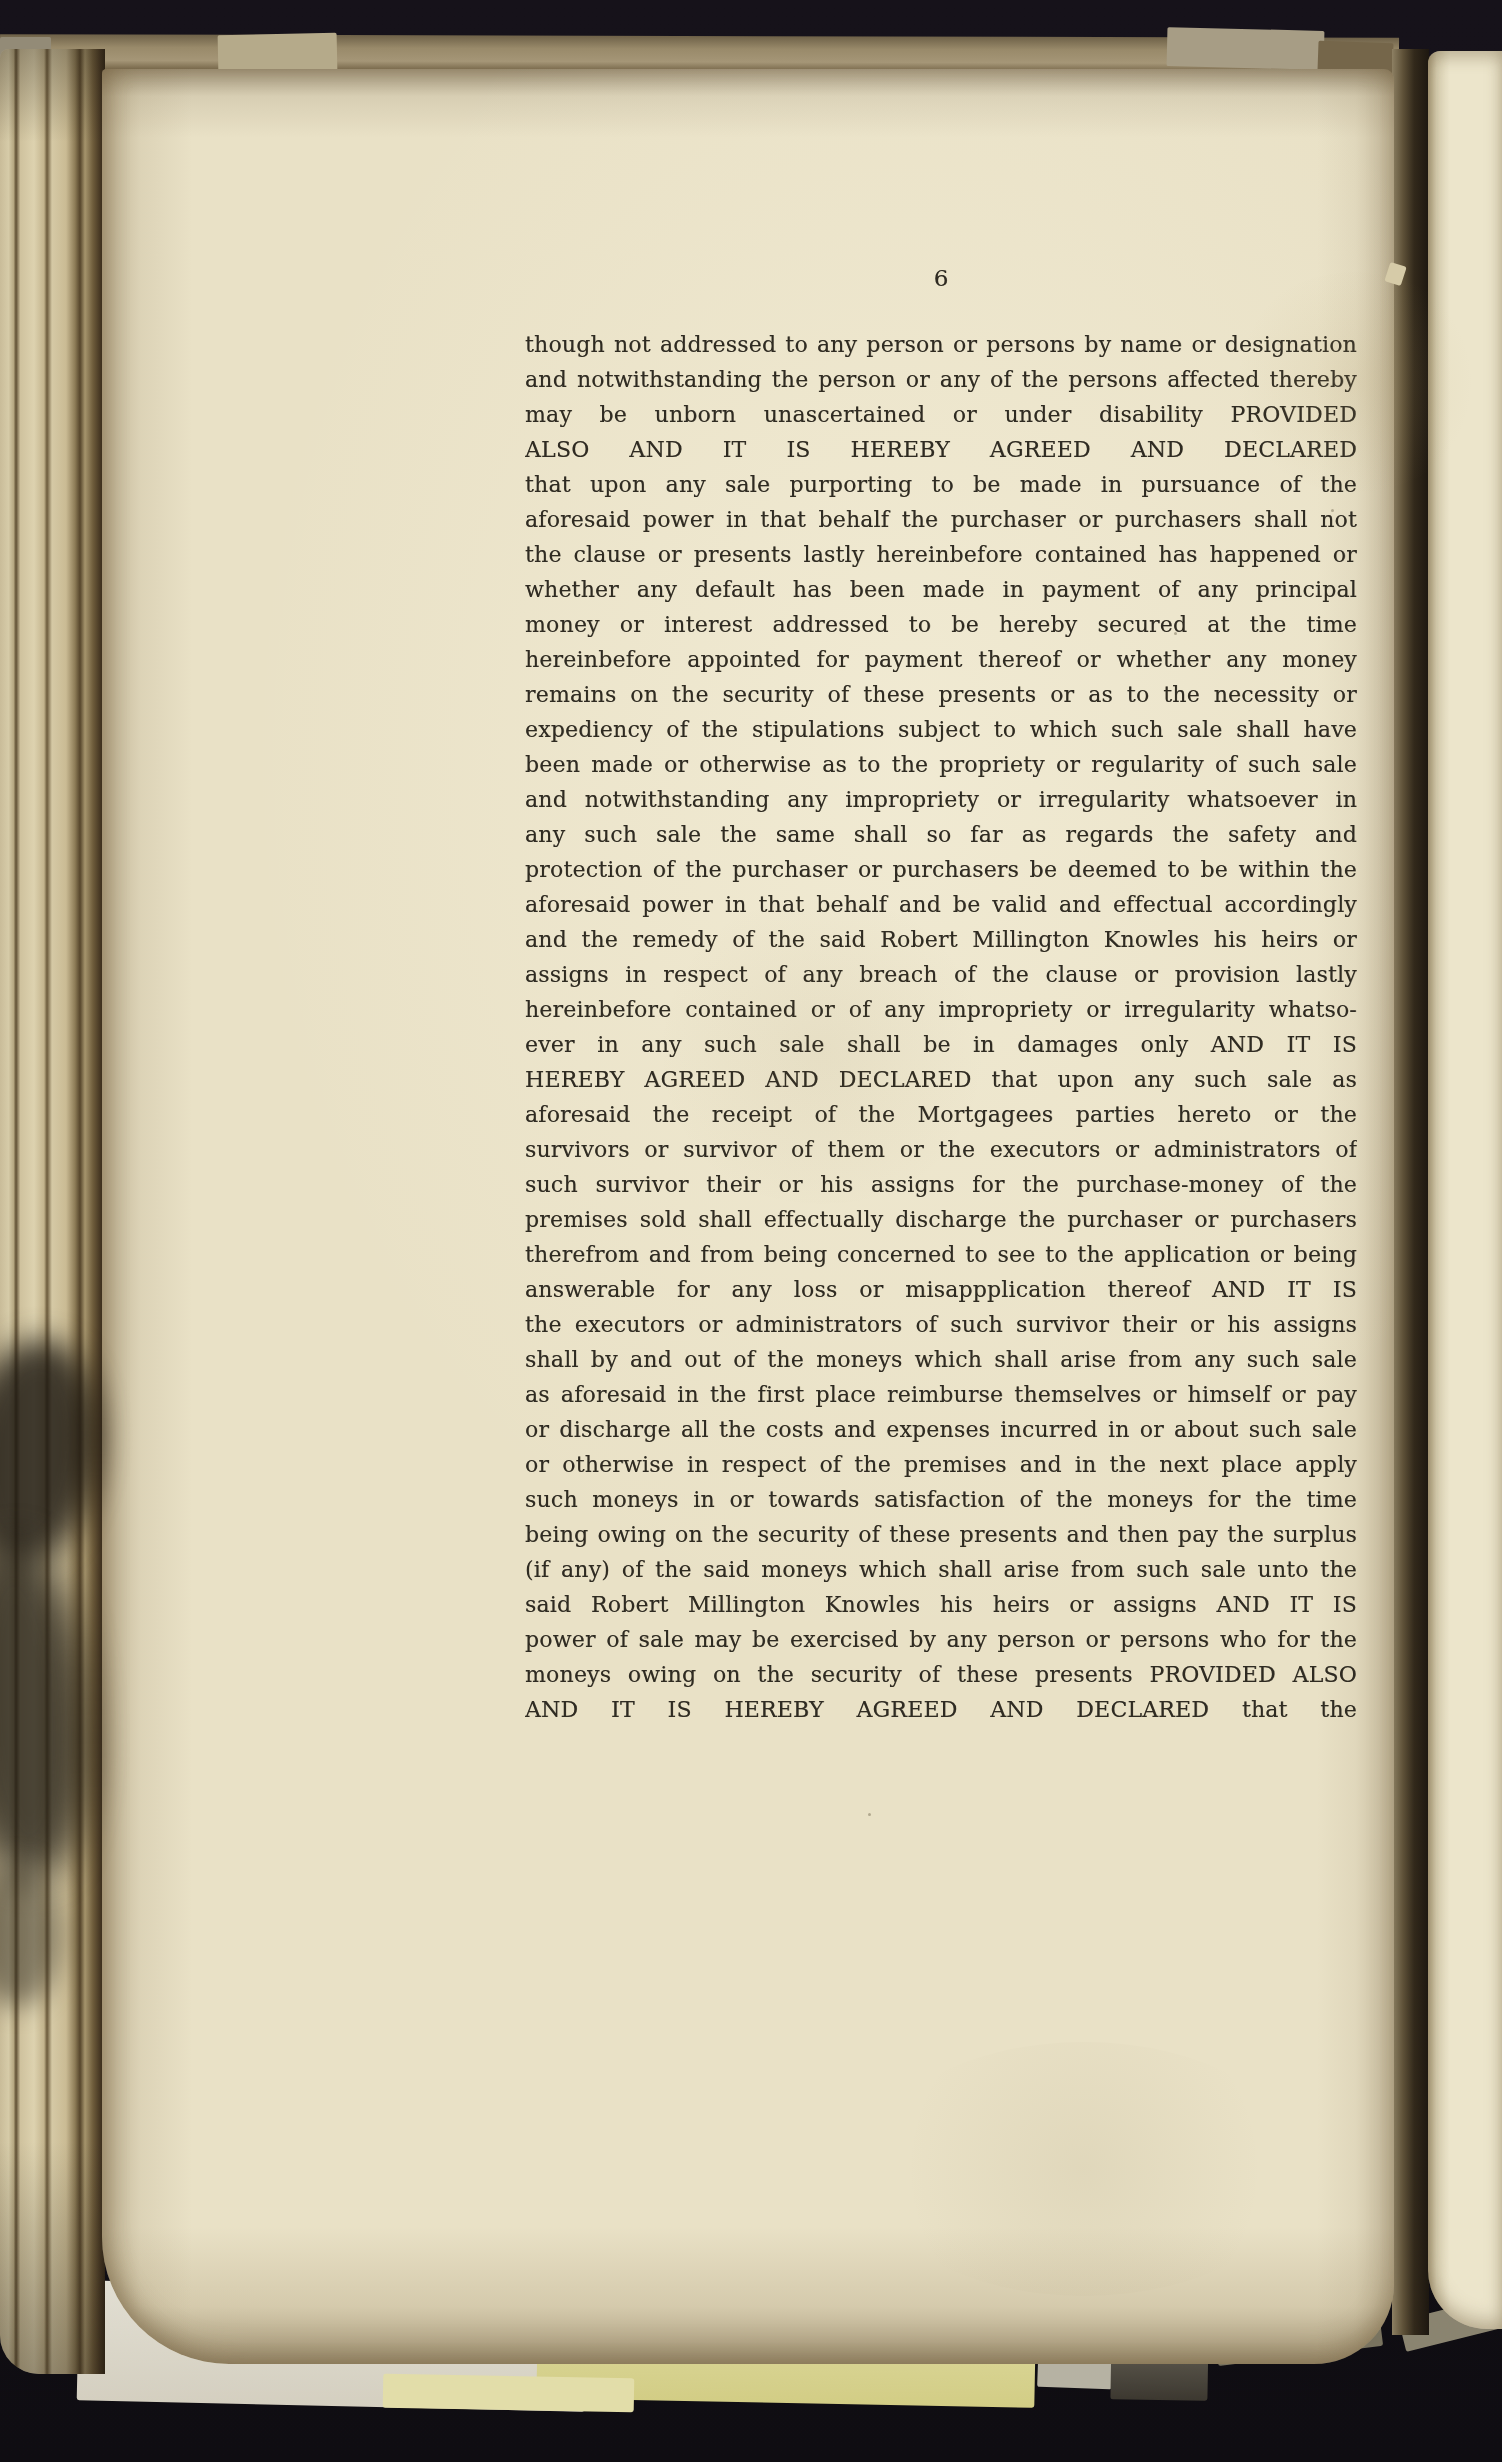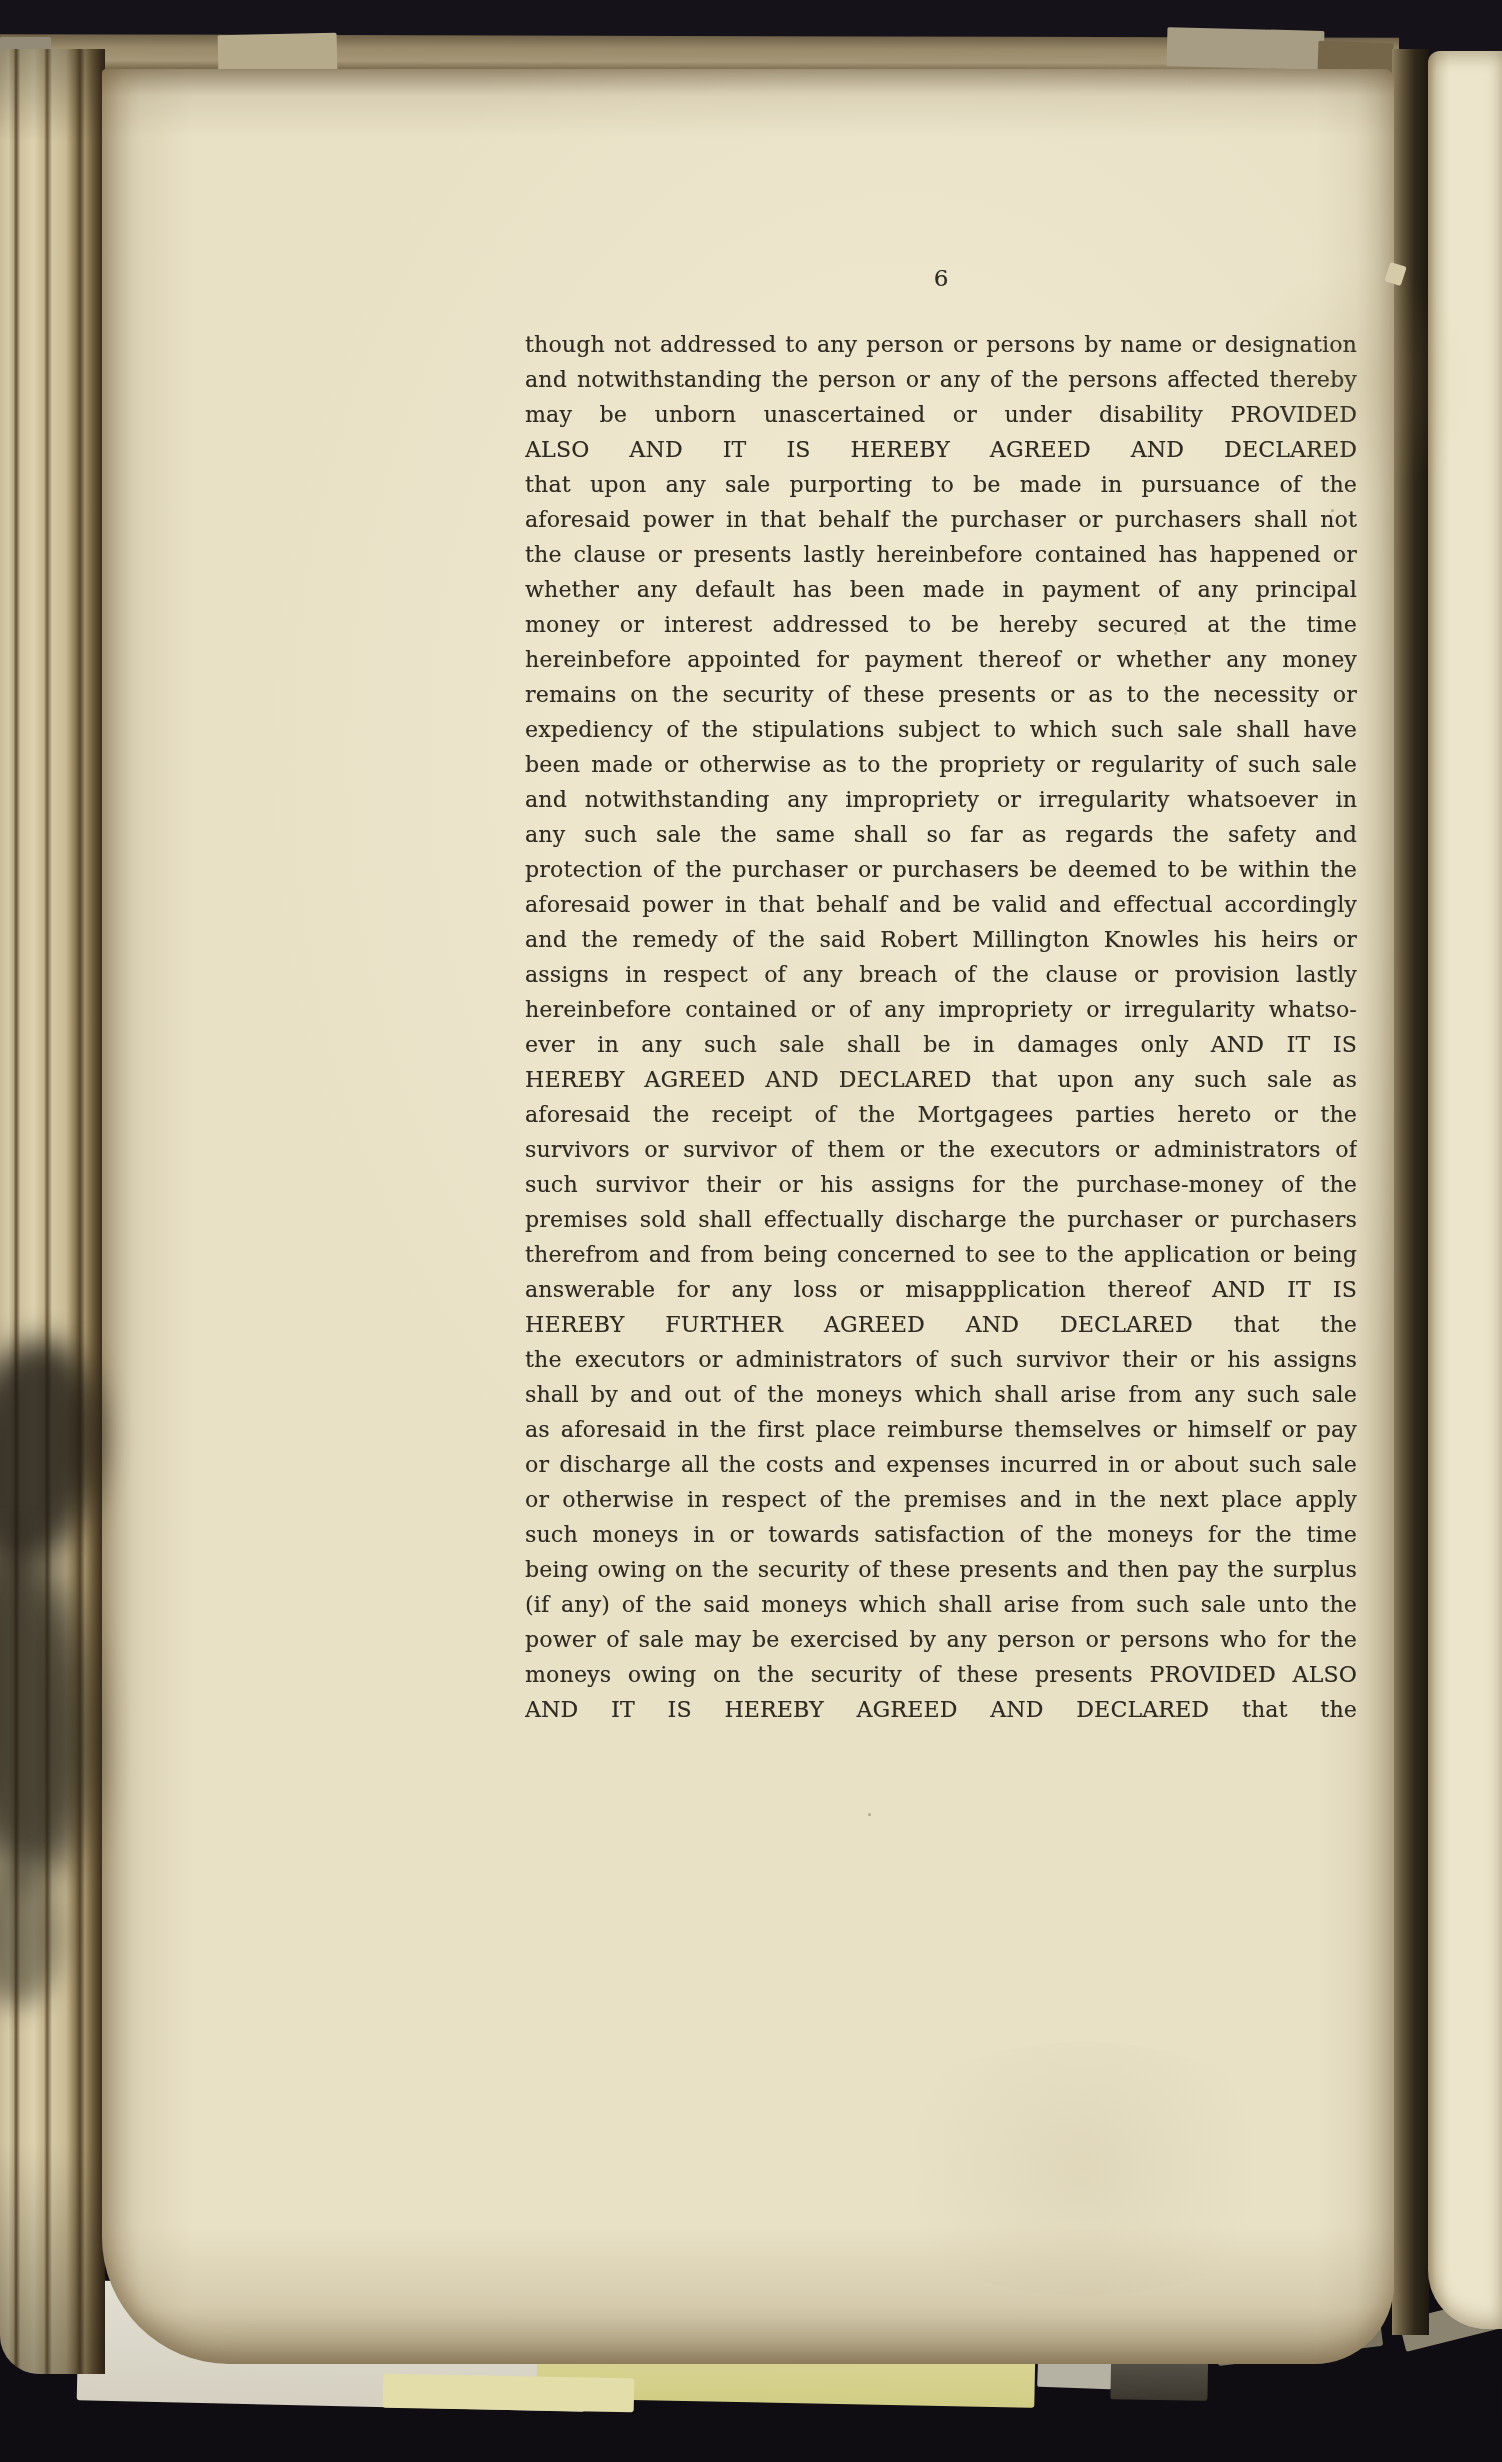--- a/index.html
+++ b/index.html
@@ -138,29 +138,29 @@
       <div class="line">assigns in respect of any breach of the clause or provision lastly</div>
       <div class="line">hereinbefore contained or of any impropriety or irregularity whatso-</div>
       <div class="line">ever in any such sale shall be in damages only  AND IT IS</div>
       <div class="line">HEREBY AGREED AND DECLARED that upon any such sale as</div>
       <div class="line">aforesaid the receipt of the Mortgagees parties hereto or the</div>
       <div class="line">survivors or survivor of them or the executors or administrators of</div>
       <div class="line">such survivor their or his assigns for the purchase-money of the</div>
       <div class="line">premises sold shall effectually discharge the purchaser or purchasers</div>
       <div class="line">therefrom and from being concerned to see to the application or being</div>
       <div class="line">answerable for any loss or misappplication thereof  AND IT IS</div>
-      <div class="line">HEREBY FURTHER AGREED AND DECLARED that the</div>
       <div class="line">the executors or administrators of such survivor their or his assigns</div>
       <div class="line">shall by and out of the moneys which shall arise from any such sale</div>
       <div class="line">as aforesaid in the first place reimburse themselves or himself or pay</div>
       <div class="line">or discharge all the costs and expenses incurred in or about such sale</div>
       <div class="line">or otherwise in respect of the premises and in the next place apply</div>
       <div class="line">such moneys in or towards satisfaction of the moneys for the time</div>
       <div class="line">being owing on the security of these presents and then pay the surplus</div>
       <div class="line">(if any) of the said moneys which shall arise from such sale unto the</div>
+      <div class="line">said Robert Millington Knowles his heirs or assigns  AND IT IS</div>
       <div class="line">power of sale may be exercised by any person or persons who for the</div>
       <div class="line">moneys owing on the security of these presents  PROVIDED ALSO</div>
       <div class="line">AND IT IS HEREBY AGREED AND DECLARED that the</div>
     </div>
   <div class="speck" style="left:542px;top:1567px;"></div>
   <div class="speck" style="left:1072px;top:563px;"></div>
   <div class="speck" style="left:766px;top:1744px;"></div>
   <div class="speck" style="left:1229px;top:440px;"></div>
 </div>
 <div class="page-notch"></div>

